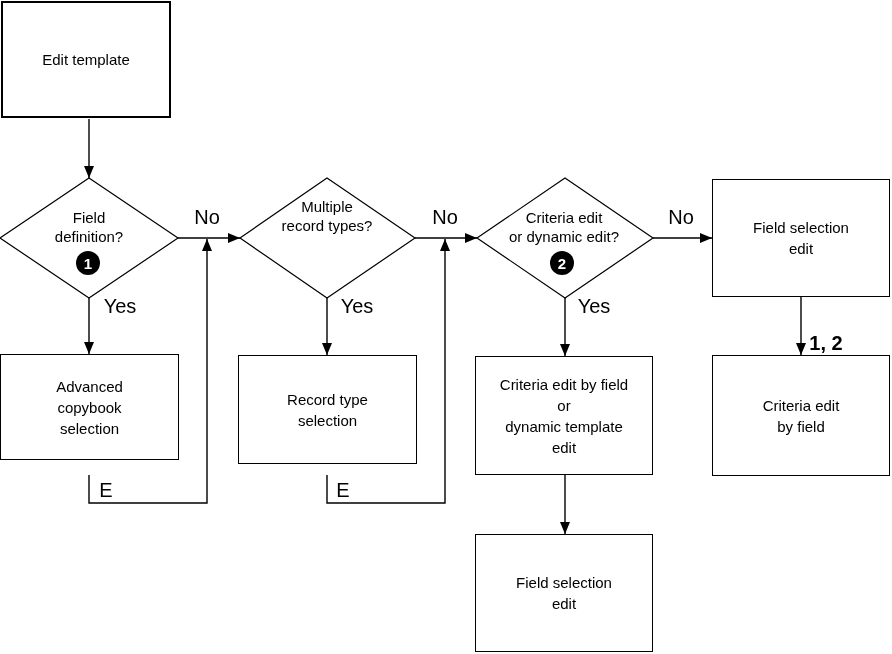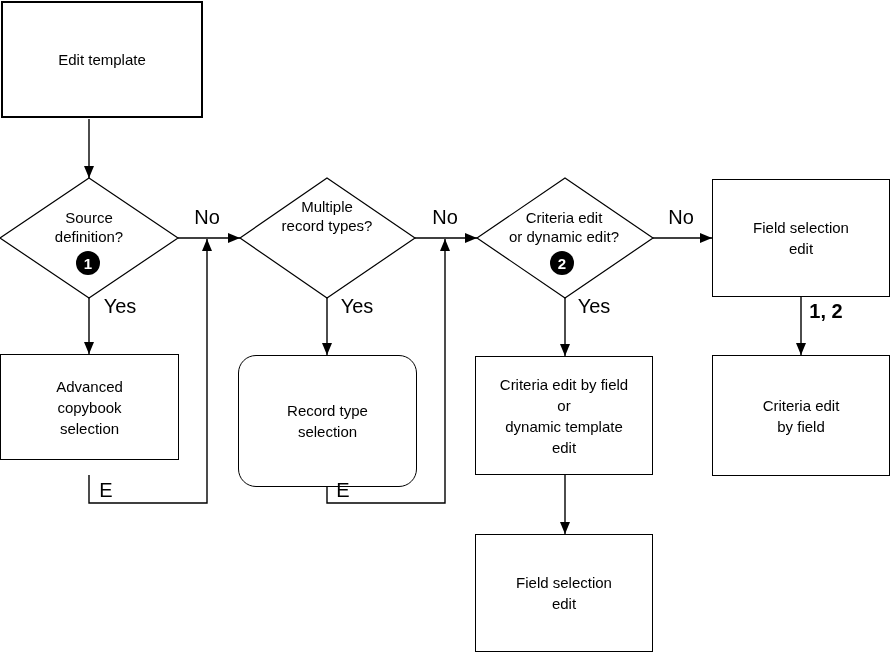--- a/index.html
+++ b/index.html
@@ -50,20 +50,21 @@
   }
   .edge-label {
     position: absolute;
     transform: translate(-50%, -50%);
     font-size: 20px;
     white-space: nowrap;
     text-align: center;
   }
   .edge-label.bold {
     font-weight: bold;
+    margin-top: 32px;
   }
   .badge {
     position: absolute;
     transform: translate(-50%, -50%);
     width: 24px;
     height: 24px;
     border-radius: 50%;
     background: #000000;
     color: #ffffff;
     font-size: 15px;
@@ -106,36 +107,36 @@
     <line x1="327" y1="298" x2="327" y2="355" marker-end="url(#ah)"></line>
     <line x1="565" y1="298" x2="565" y2="356" marker-end="url(#ah)"></line>
     <line x1="801" y1="297" x2="801" y2="355" marker-end="url(#ah)"></line>
     <line x1="565" y1="475" x2="565" y2="534" marker-end="url(#ah)"></line>
 
     <polygon class="diamond" points="89,178 178,238 89,298 0,238"></polygon>
     <polygon class="diamond" points="327,178 415,238 327,298 240,238"></polygon>
     <polygon class="diamond" points="565,178 653,238 565,298 477,238"></polygon>
   </svg>
 
-  <div class="box box-thick" style="left:1px; top:1px; width:202px; height:117px;align-items:center;">
+  <div class="box box-thick" style="left:1px; top:1px; width:170px; height:117px;align-items:center;">
     <span class="node-label">Edit template</span>
   </div>
 
   <div class="box" style="left:712px; top:179px; width:178px; height:118px;">
     <span class="node-label">Field selection
 edit</span>
   </div>
 
   <div class="box" style="left:0px; top:354px; width:179px; height:106px;">
     <span class="node-label">Advanced
 copybook
 selection</span>
   </div>
 
-  <div class="box" style="left:238px; top:355px; width:179px; height:132px;border-radius:18px;">
+  <div class="box" style="left:238px; top:355px; width:179px; height:109px;">
     <span class="node-label">Record type
 selection</span>
   </div>
 
   <div class="box" style="left:475px; top:356px; width:178px; height:119px;">
     <span class="node-label">Criteria edit by field
 or
 dynamic template
 edit</span>
   </div>
@@ -143,21 +144,21 @@
   <div class="box" style="left:712px; top:355px; width:178px; height:121px;">
     <span class="node-label">Criteria edit
 by field</span>
   </div>
 
   <div class="box" style="left:475px; top:534px; width:178px; height:118px;">
     <span class="node-label">Field selection
 edit</span>
   </div>
 
-  <div class="diamond-label" style="left:89px; top:227px;">Source
+  <div class="diamond-label" style="left:89px; top:227px;">Field
 definition?</div>
   <div class="diamond-label" style="left:327px; top:216px;">Multiple
 record types?</div>
   <div class="diamond-label" style="left:564px; top:227px;">Criteria edit
 or dynamic edit?</div>
 
   <div class="badge" style="left:88px; top:263px;">1</div>
   <div class="badge" style="left:562px; top:263px;">2</div>
 
   <div class="edge-label" style="left:207px; top:217px;">No</div>

